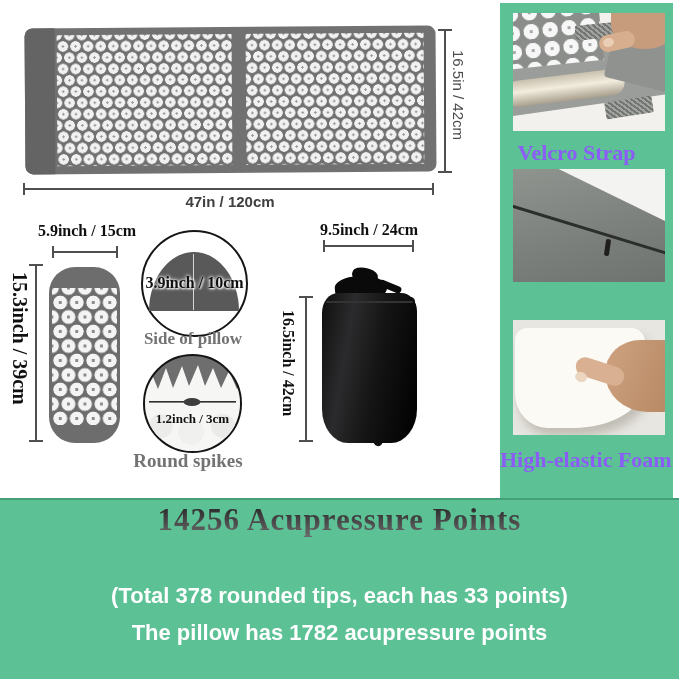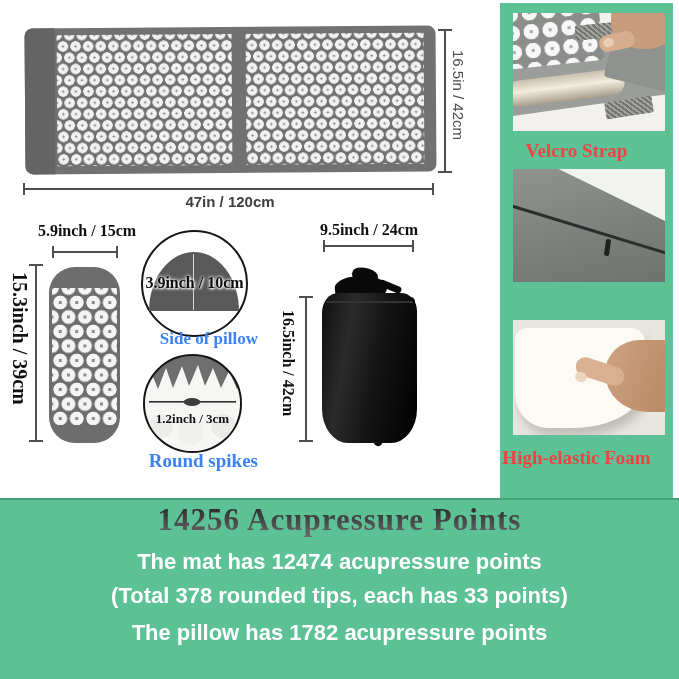--- a/index.html
+++ b/index.html
@@ -28,34 +28,34 @@
   .pillow-dots{position:absolute;left:3px;top:21px;width:65px;height:137px;
     background-image:
       radial-gradient(circle, #8b8b8b 0 1.4px, #f4f4f4 1.4px 6.6px, rgba(0,0,0,0) 7.2px),
       radial-gradient(circle, #8b8b8b 0 1.4px, #f4f4f4 1.4px 6.6px, rgba(0,0,0,0) 7.2px);
     background-size:16.5px 29px;background-position:0 0,8.2px 14.5px;}
   
   .circle{position:absolute;border:2px solid #151515;border-radius:50%;background:#ffffff;}
   .dome{position:absolute;left:6px;top:20px;width:90px;height:59px;background:#595959;
         border-radius:50% 50% 0 0 / 100% 100% 0 0;}
   .dome-line{position:absolute;left:50px;top:22px;width:1px;height:56px;background:#d6d6d6;}
-  .caption{position:absolute;font-weight:700;color:#3b82f6;text-align:right;white-space:nowrap;}
+  .caption{position:absolute;font-weight:700;color:#737373;text-align:center;white-space:nowrap;}
   
   .bag{position:absolute;left:322px;top:293px;width:95px;height:150px;
        background:linear-gradient(100deg,#0e0e0e,#2b2b2d 28%,#151515 55%,#030303 92%);
        border-radius:16px 16px 26px 26px / 20px 18px 34px 34px;}
   .bag-seam{position:absolute;left:4px;top:8px;width:87px;height:2px;background:#333;border-radius:2px;}
   .bag-knot{position:absolute;background:#0a0a0a;}
   .bag-strap{position:absolute;left:407px;top:297px;width:9px;height:153px;background:#101010;
              border-radius:5px;transform:rotate(13deg);transform-origin:top center;}
   
   .green-col{position:absolute;left:500px;top:3px;width:173px;height:495px;background:#5cc296;}
   .photo{position:absolute;overflow:hidden;background:#f2f1ee;}
   .feat-caption{position:absolute;left:500px;width:153px;text-align:center;font-weight:700;
-                color:#ef4444;font-size:19px;white-space:nowrap;}
+                color:#8b5cf6;font-size:22px;white-space:nowrap;}
   
   .p1-mat{position:absolute;left:-10px;top:-12px;width:98px;height:64px;background:#8b8d8a;
     transform:rotate(-6deg);
     background-image:radial-gradient(circle, #aaa 0 1.5px, #f7f7f7 1.5px 7.4px, rgba(0,0,0,0) 8px);
     background-size:19px 19px;}
   .p1-fabric{position:absolute;left:-12px;top:30px;width:175px;height:62px;background:#9b9d9a;
              transform:rotate(-8deg);border-radius:6px;}
   .p1-roll{position:absolute;left:-8px;top:62px;width:120px;height:26px;border-radius:13px;
            background:linear-gradient(#c9c0ae,#f2edde 45%,#a99f8d);transform:rotate(-7deg);}
   .p1-flap{position:absolute;left:96px;top:20px;width:64px;height:52px;background:#90928f;
@@ -197,17 +197,16 @@
     <div class="p3-bg"></div>
     <div class="p3-foam"></div>
     <div class="p3-palm"></div>
     <div class="p3-finger"></div>
     <div class="p3-nail"></div>
   </div>
   <div class="feat-caption" style="top:447px;">High-elastic Foam</div>
 
   <div class="band"></div>
   <div class="band-title">14256 Acupressure Points</div>
-  <div class="band-line" style="top:549px;">The mat has 12474 acupressure points</div>
   <div class="band-line" style="top:583px;">(Total 378 rounded tips, each has 33 points)</div>
   <div class="band-line" style="top:620px;">The pillow has 1782 acupressure points</div>
 
 </div>
 
 </body></html>

